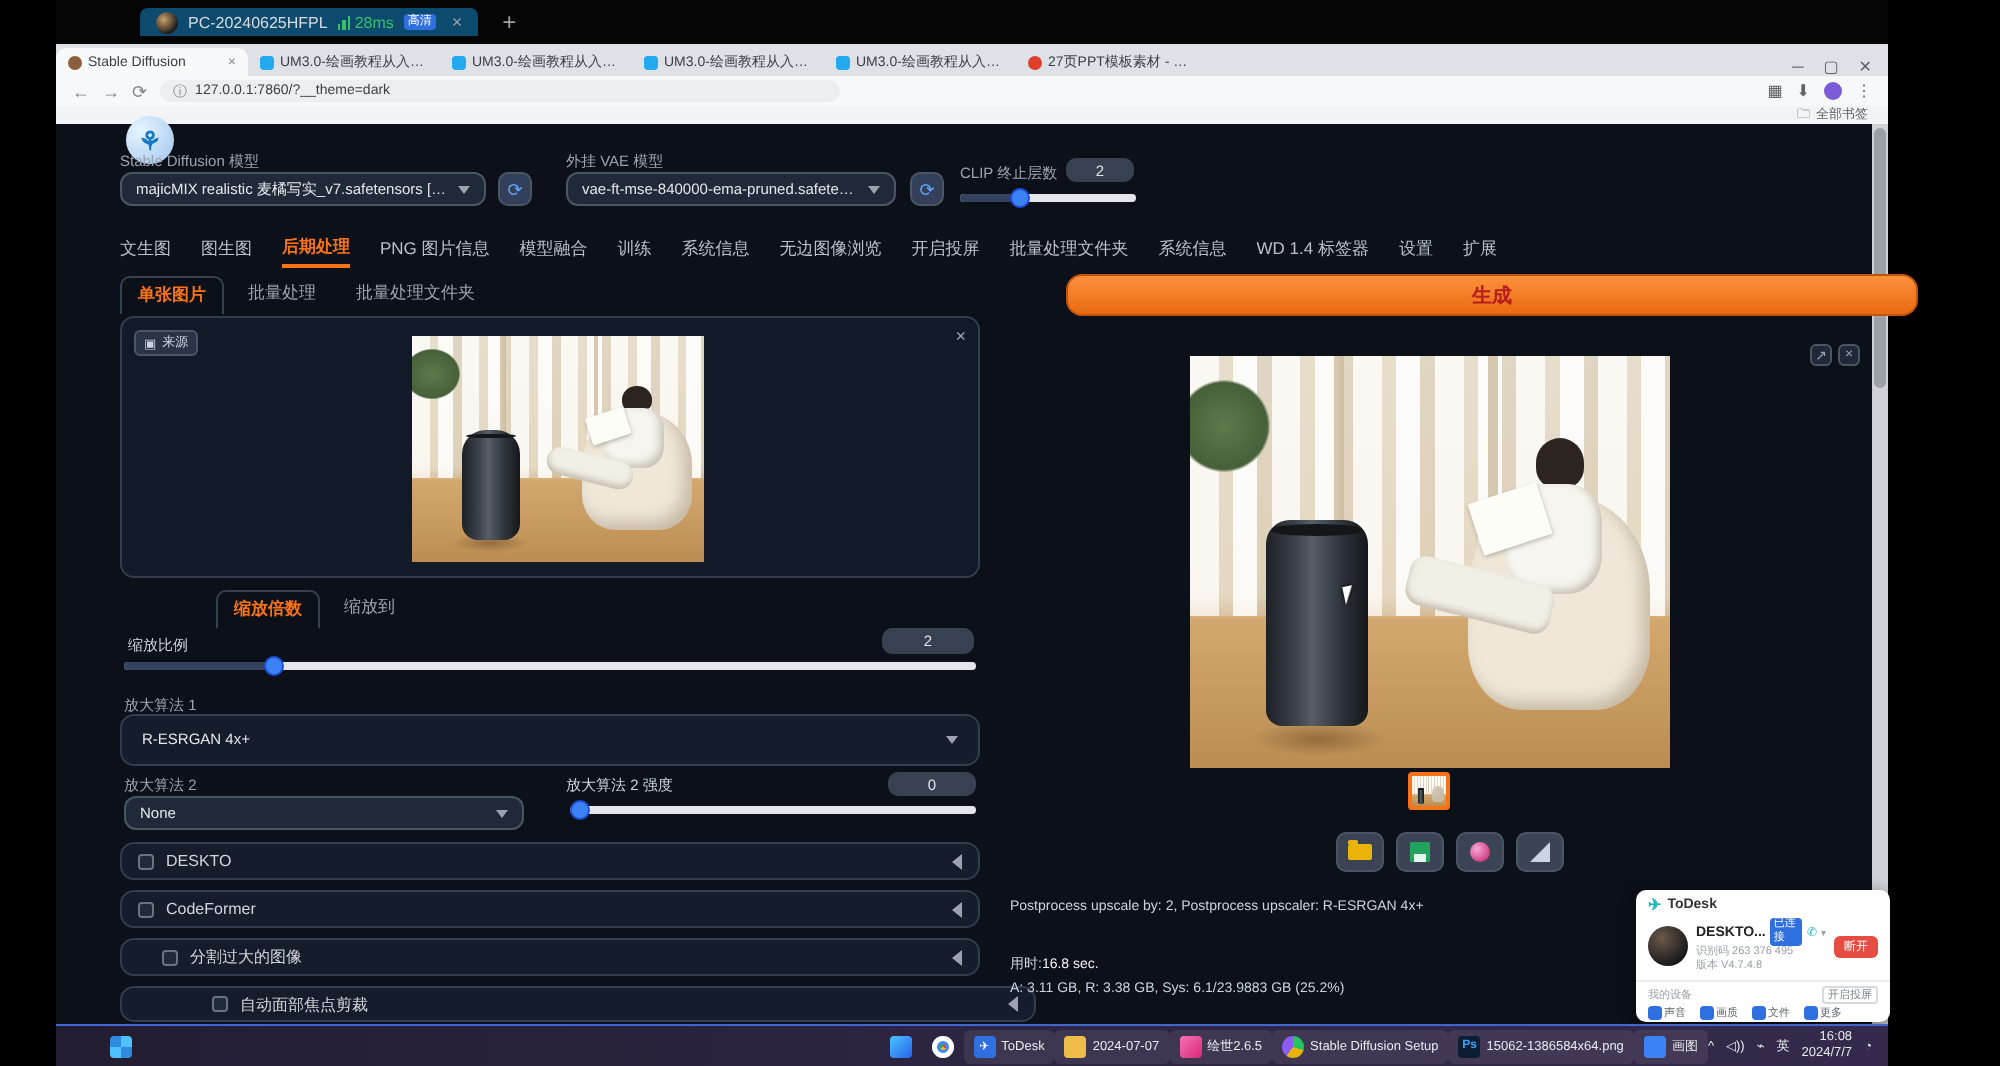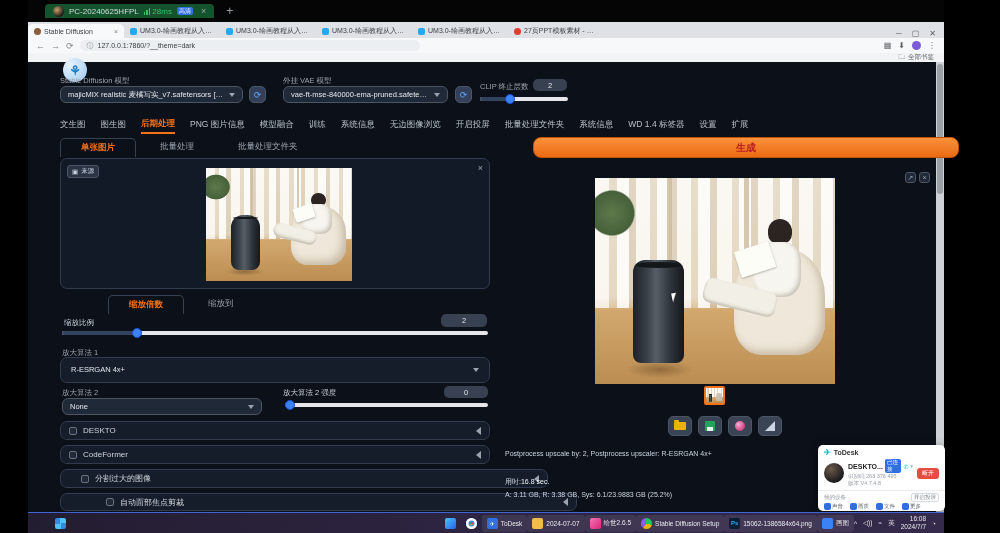--- a/index.html
+++ b/index.html
@@ -1,21 +1,21 @@
 <!DOCTYPE html>
 <html><head>
 <meta charset="utf-8">
 <style>
   html,body{margin:0;padding:0;background:#000;}
   *{box-sizing:border-box;font-family:"Liberation Sans",sans-serif;}
   #stage{position:relative;width:1000px;height:533px;background:#000;overflow:hidden;}
   .abs{position:absolute;}
   
   .rd-bar{left:28px;top:0;width:916px;height:22px;background:#050505;display:flex;align-items:center;}
-  .rd-tab{margin-left:17px;height:14px;display:flex;align-items:center;gap:5px;background:#14532d;border-radius:4px 4px 0 0;padding:0 8px;color:#d8dadd;font-size:8px;}
+  .rd-tab{margin-left:42px;height:14px;display:flex;align-items:center;gap:5px;background:#0c4a6e;border-radius:4px 4px 0 0;padding:0 8px;color:#d8dadd;font-size:8px;}
   .rd-avatar{width:11px;height:11px;border-radius:50%;background:radial-gradient(circle at 35% 35%,#caa06a,#1c1c1c 70%);}
   .rd-lat{color:#37c06b;font-size:8px;display:flex;align-items:center;gap:2px;}
   .bars{display:inline-flex;align-items:flex-end;gap:1px;height:7px;}
   .bars i{display:block;width:1.5px;background:#37c06b;}
   .hd-badge{background:#2f6fe0;color:#fff;font-size:6px;border-radius:2px;padding:0 2px;line-height:8px;}
   .rd-x{color:#9aa0a6;font-size:9px;margin-left:3px;}
   .rd-plus{color:#9aa0a6;font-size:12px;margin-left:12px;}
   
   .tabstrip{left:28px;top:22px;width:916px;height:16px;background:#dee1e6;display:flex;align-items:flex-end;}
   .ctab{height:14px;display:flex;align-items:center;gap:3px;font-size:7px;color:#3c4043;padding:0 6px;max-width:96px;white-space:nowrap;overflow:hidden;}
@@ -39,21 +39,21 @@
   .dropdown .dd-text{flex:1;white-space:nowrap;overflow:hidden;text-overflow:ellipsis;}
   .caret{width:0;height:0;border-left:3.5px solid transparent;border-right:3.5px solid transparent;border-top:4px solid #9ca3af;margin-left:4px;flex:0 0 auto;}
   .refbtn{width:17px;height:17px;border-radius:5px;background:#34405a;color:#60a5fa;font-size:9px;display:flex;align-items:center;justify-content:center;border:1px solid #4b5563;}
   .valbox{background:#374151;border-radius:5px;color:#e5e7eb;font-size:7.5px;display:flex;align-items:center;justify-content:center;}
   .slider{position:absolute;height:4px;border-radius:2px;background:#e5e7eb;}
   .slider .fill{position:absolute;left:0;top:0;height:4px;border-radius:2px;background:#33425e;}
   .slider .knob{position:absolute;top:-3px;width:10px;height:10px;border-radius:50%;background:#3b82f6;border:1px solid #1d4ed8;}
   .maintabs{left:88px;top:117px;width:848px;height:17px;display:flex;gap:15px;align-items:center;font-size:8.5px;color:#b9c0ca;}
   .maintabs .mt{white-space:nowrap;padding-bottom:2px;}
   .maintabs .mt.active{color:#f97316;border-bottom:2px solid #f97316;font-weight:bold;}
-  .subtab{font-size:8.5px;color:#9ca3af;padding:3px 20px;}
+  .subtab{font-size:8.5px;color:#9ca3af;padding:3px 8px;}
   .subtab.active{color:#f97316;border:1px solid #374151;border-bottom:none;border-radius:5px 5px 0 0;background:#0c1018;font-weight:bold;}
   .block{background:#151d2b;border:1px solid #323c4e;border-radius:7px;}
   .chip{display:inline-flex;align-items:center;gap:3px;background:#2b3444;border:1px solid #4b5563;border-radius:3px;color:#cbd5e1;font-size:6.5px;padding:1px 4px;}
   .acc{background:#151d2b;border:1px solid #323c4e;border-radius:7px;display:flex;align-items:center;padding:0 8px;gap:6px;color:#d1d5db;font-size:8px;}
   .cbx{width:8px;height:8px;border:1px solid #6b7280;border-radius:2px;background:#1f2937;flex:0 0 auto;}
   .acc-arrow{margin-left:auto;width:0;height:0;border-top:4px solid transparent;border-bottom:4px solid transparent;border-right:5px solid #9ca3af;}
   .genbtn{background:linear-gradient(#fb923c,#ea6a12);border:1px solid #c2540a;border-radius:8px;display:flex;align-items:center;justify-content:center;color:#b91c1c;font-weight:bold;font-size:10px;}
   .minibtn{width:11px;height:11px;border:1px solid #4b5563;border-radius:3px;color:#9ca3af;font-size:7px;display:flex;align-items:center;justify-content:center;background:#1f2937;}
   .actbtn{width:24px;height:20px;border-radius:5px;background:#3b4455;border:1px solid #4b5563;display:flex;align-items:center;justify-content:center;}
   .infotext{color:#cbd5e1;font-size:7px;}
@@ -273,26 +273,26 @@
   <div class="abs acc" style="left:60px;top:421px;width:430px;height:19px;">
     <span class="cbx"></span>
     <span>DESKTO</span>
     <span class="acc-arrow"></span>
   </div>
   <div class="abs acc" style="left:60px;top:445px;width:430px;height:19px;">
     <span class="cbx"></span>
     <span>CodeFormer</span>
     <span class="acc-arrow"></span>
   </div>
-  <div class="abs acc" style="left:60px;top:469px;width:488px;height:19px;padding-left:20px;">
+  <div class="abs acc" style="left:60px;top:469px;width:430px;height:19px;padding-left:20px;">
     <span class="cbx"></span>
     <span>分割过大的图像</span>
     <span class="acc-arrow"></span>
   </div>
-  <div class="abs acc" style="left:60px;top:493px;width:517px;height:18px;padding-left:45px;">
+  <div class="abs acc" style="left:60px;top:493px;width:458px;height:18px;padding-left:45px;">
     <span class="cbx"></span>
     <span>自动面部焦点剪裁</span>
     <span class="acc-arrow"></span>
   </div>
 
   <div class="abs genbtn" style="left:505px;top:137px;width:426px;height:21px;margin-left:28px;">生成</div>
 
   <div class="abs" style="left:905px;top:172px;display:flex;gap:3px;">
     <span class="minibtn">↗</span>
     <span class="minibtn">×</span>

